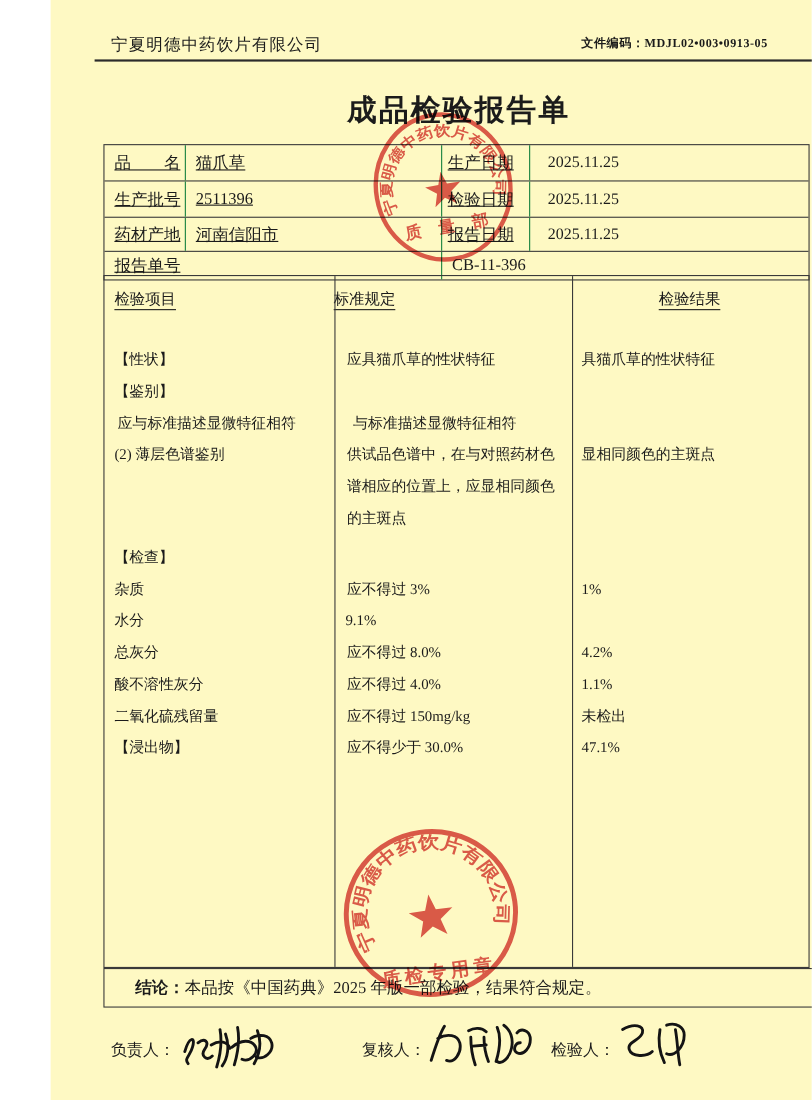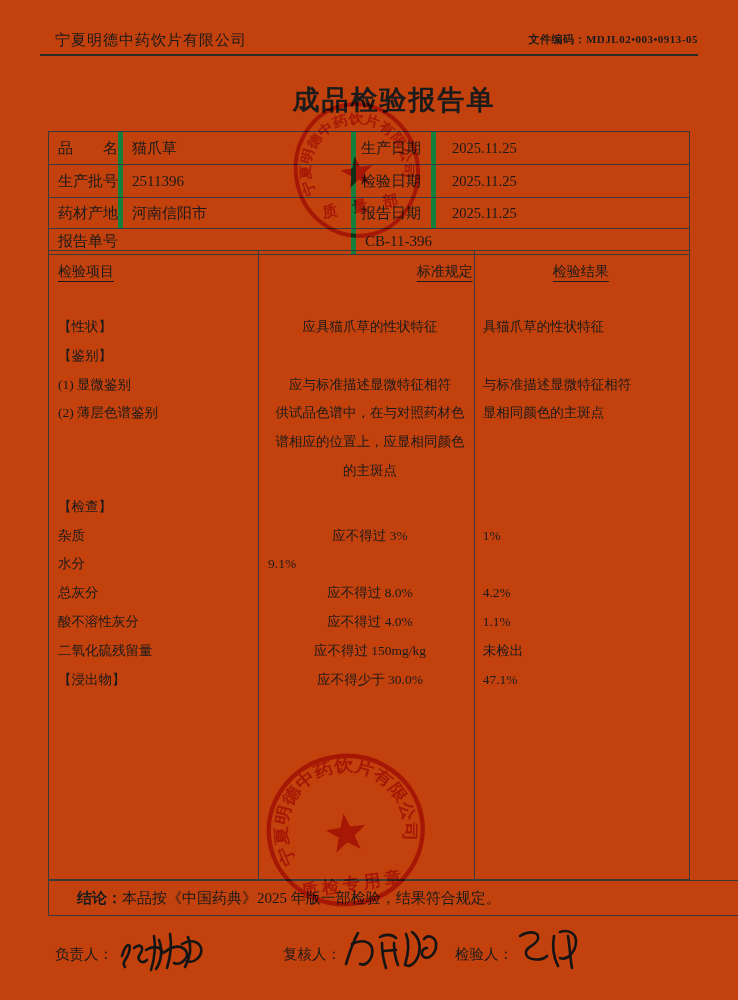--- a/index.html
+++ b/index.html
@@ -1,55 +1,55 @@
 <!DOCTYPE html>
 <html><head>
 <meta charset="utf-8">
 <style>
   html,body{margin:0;padding:0;background:#ffffff;}
   body{width:738px;height:1000px;position:relative;overflow:hidden;
        font-family:"Liberation Serif","DejaVu Serif",serif;color:#1b1b1b;}
-  .page{position:absolute;inset:0;background:#c2410c;}
+  .page{position:absolute;inset:0;background:#fef9c3;margin-left:46px;}
 
   
   .hdr-company{position:absolute;left:55px;top:31px;font-size:15px;letter-spacing:1px;}
   .hdr-code{position:absolute;right:40px;top:32px;font-size:11px;font-weight:600;letter-spacing:.5px;}
   .hdr-rule{position:absolute;left:40px;top:54px;width:658px;height:2px;background:#2b2b2b;}
 
   
   .doc-title{position:absolute;left:0;top:82px;width:100%;text-align:center;
              font-size:27px;font-weight:700;letter-spacing:2px;padding-left:25px;}
 
   
   .info-table{position:absolute;left:48px;top:131px;width:642px;border:1px solid #3a3a3a;
               box-sizing:border-box;font-size:15px;}
   .irow{display:grid;grid-template-columns:74px 233px 80px 255px;border-bottom:1px solid #3a3a3a;}
   .irow.last{grid-template-columns:307px 335px;border-bottom:none;}
   .icell{box-sizing:border-box;padding:0 0 0 9px;display:flex;align-items:center;height:32px;}
   .irow:nth-child(3) .icell{height:30px;}
   .irow.last .icell{height:25px;}
-  .icell.bdr{border-right:5px solid #15803d;}
+  .icell.bdr{border-right:1px solid #15803d;text-decoration:underline;}
   .icell.datelab{padding-left:5px;}
   .icell.dateval{padding-left:16px;font-size:14.5px;}
 
   
   .main-table{position:absolute;left:48px;top:250px;width:642px;height:630px;
               border:1px solid #3a3a3a;box-sizing:border-box;font-size:13.5px;}
   .vline{position:absolute;top:0;bottom:0;width:1px;background:#3a3a3a;}
   .vline.v1{left:209px;} .vline.v2{left:425px;}
   .mt-head{display:flex;height:30px;align-items:flex-end;padding-bottom:3px;font-size:14px;}
   .mt-head .h1{width:209px;box-sizing:border-box;padding-left:9px;}
-  .mt-head .h2{width:216px;text-align:right;}
+  .mt-head .h2{width:216px;text-align:left;}
   .mt-head .h3{width:217px;text-align:center;}
   .mt-head span{text-decoration:underline;text-underline-offset:5px;text-decoration-thickness:1px;}
   .mt-body{position:absolute;left:0;top:62px;right:0;}
   .mrow{display:flex;line-height:28.8px;}
   .mrow.gap{margin-top:7px;}
   .c1{width:209px;box-sizing:border-box;padding-left:9px;}
-  .c2{width:216px;box-sizing:border-box;padding-left:12px;padding-right:2px;text-align:center;}
+  .c2{width:216px;box-sizing:border-box;padding-left:12px;padding-right:2px;}
   .c3{width:217px;box-sizing:border-box;padding-left:10px;}
 
   
   .conclusion{position:absolute;left:48px;top:880px;width:725px;height:36px;
               border:1px solid #3a3a3a;box-sizing:border-box;display:flex;align-items:center;
               padding-left:28px;font-size:15px;}
   .conclusion b{font-weight:700;}
 
   
   .sig-label{position:absolute;font-size:14.5px;top:945px;}
@@ -113,21 +113,20 @@
         <div class="c1">【性状】</div>
         <div class="c2">应具猫爪草的性状特征</div>
         <div class="c3">具猫爪草的性状特征</div>
       </div>
       <div class="mrow">
         <div class="c1">【鉴别】</div>
         <div class="c2"></div>
         <div class="c3"></div>
       </div>
       <div class="mrow">
-        <div class="c1">(1) 显微鉴别</div>
         <div class="c2">应与标准描述显微特征相符</div>
         <div class="c3">与标准描述显微特征相符</div>
       </div>
       <div class="mrow">
         <div class="c1">(2) 薄层色谱鉴别</div>
         <div class="c2">供试品色谱中，在与对照药材色谱相应的位置上，应显相同颜色的主斑点</div>
         <div class="c3">显相同颜色的主斑点</div>
       </div>
       <div class="mrow gap">
         <div class="c1">【检查】</div>

